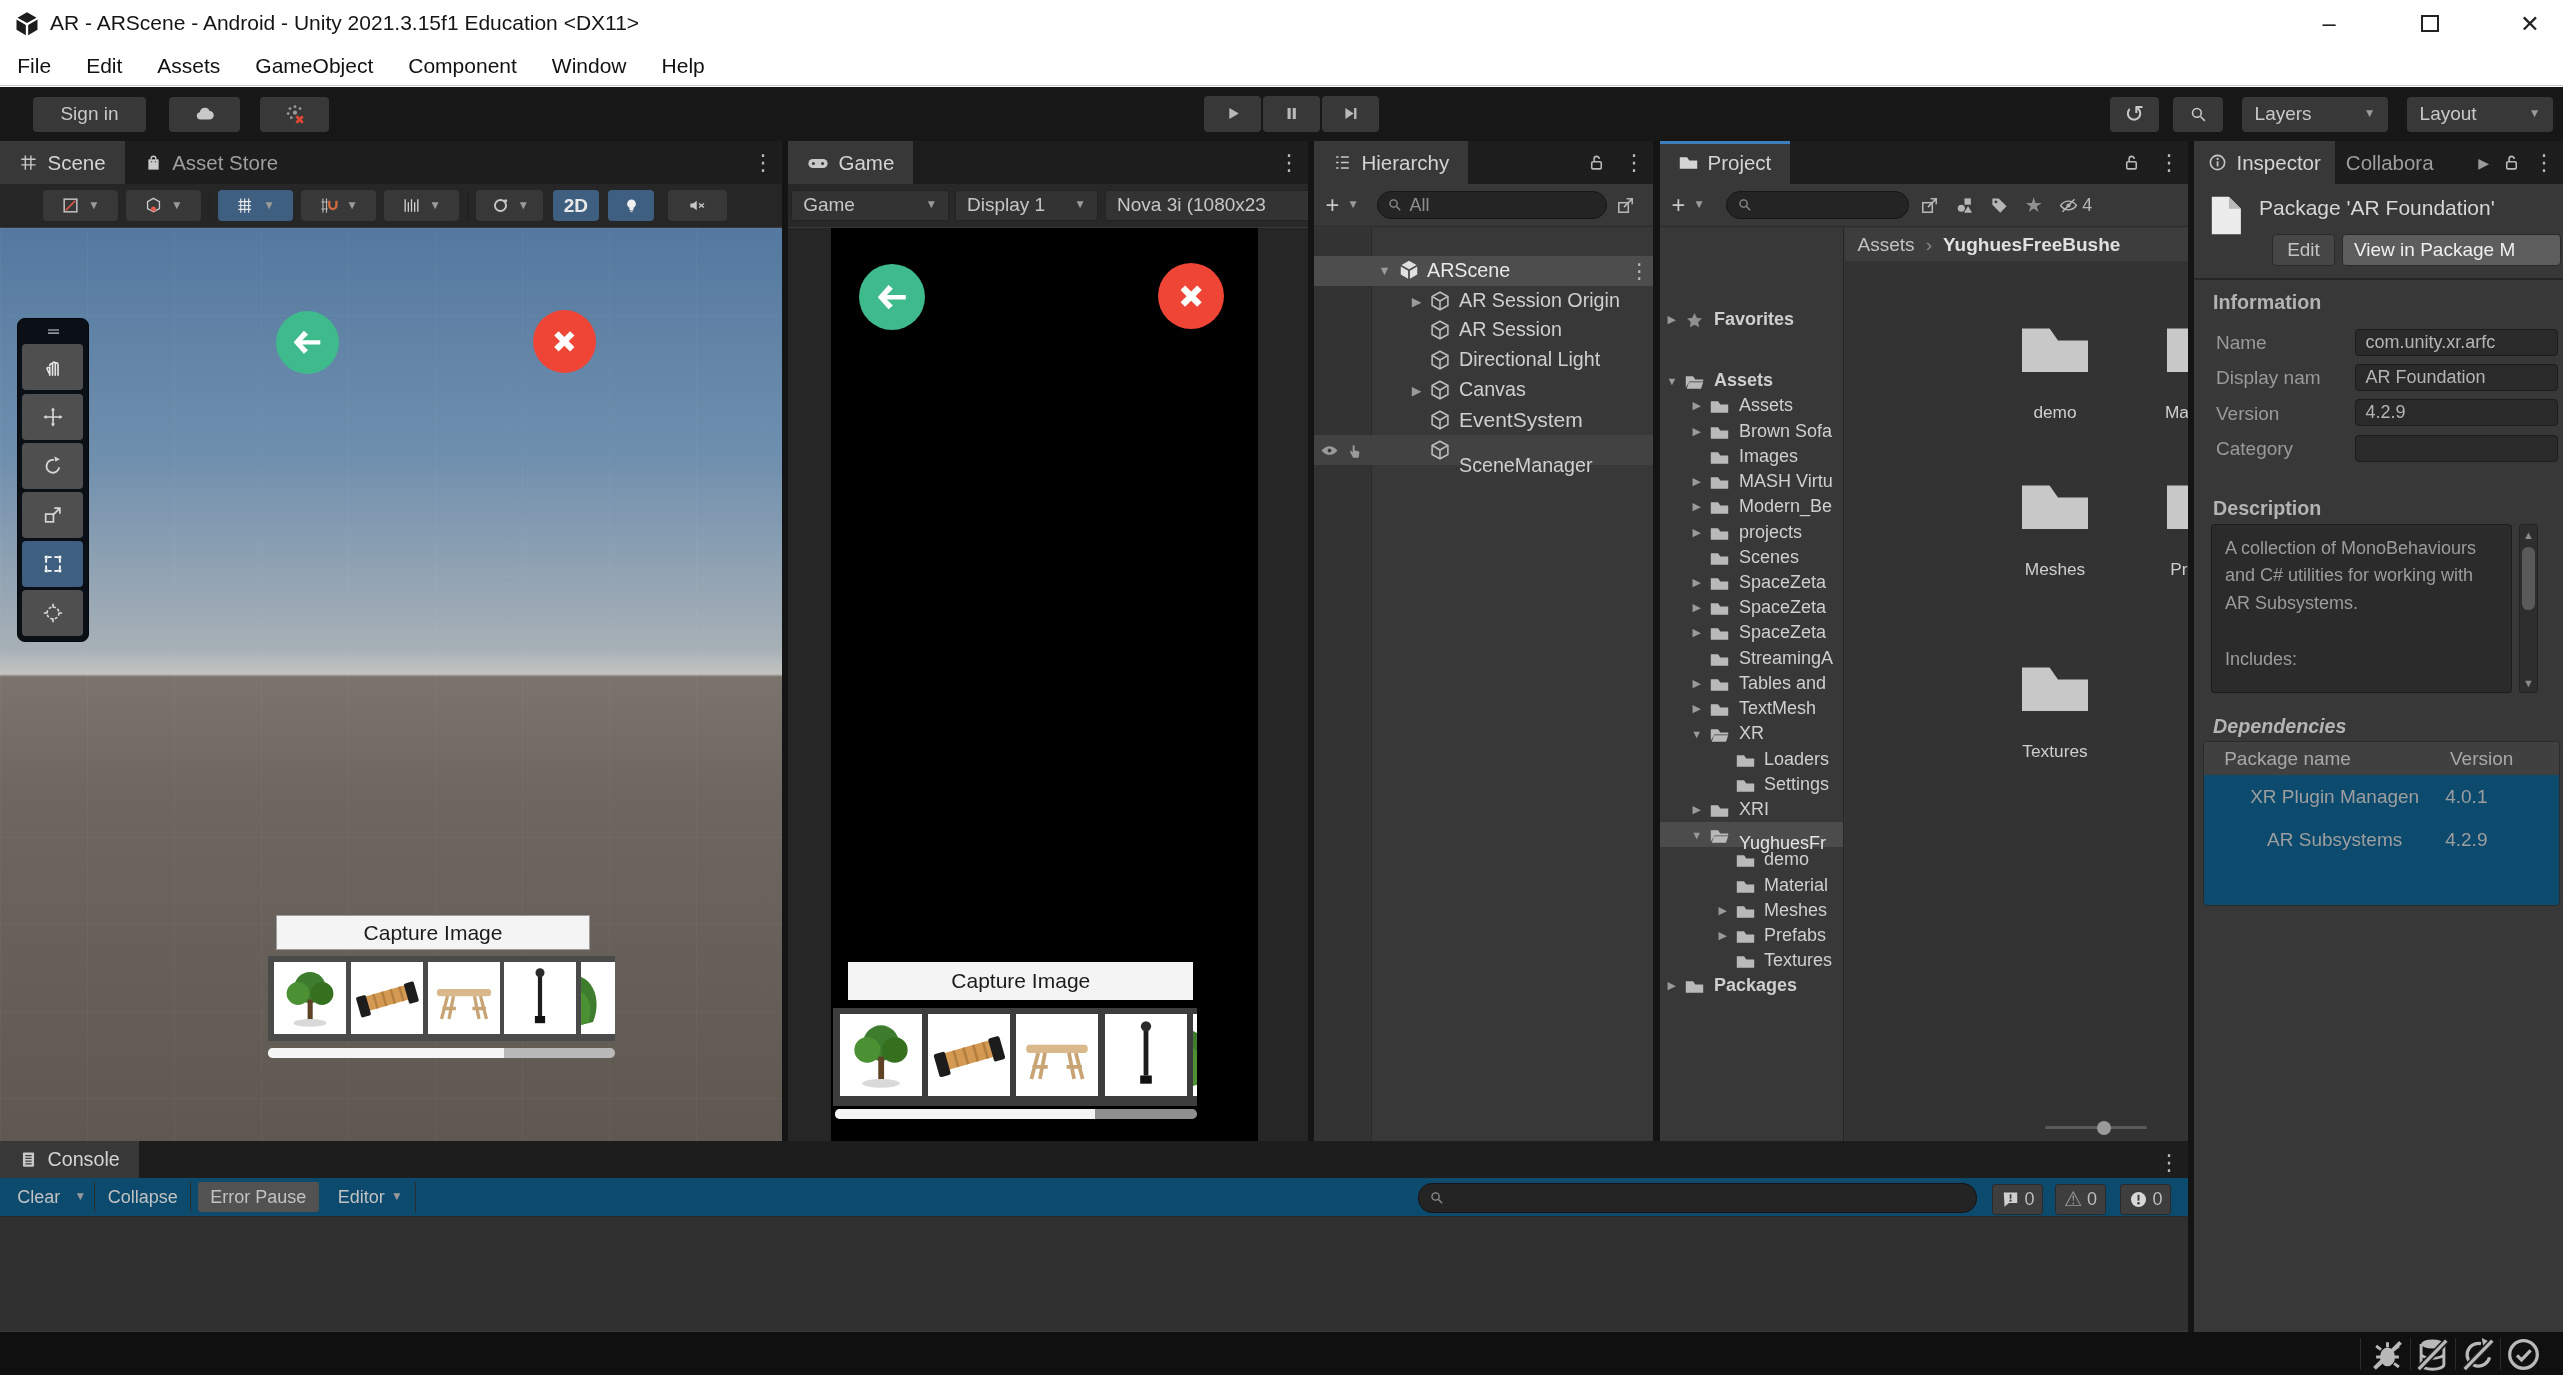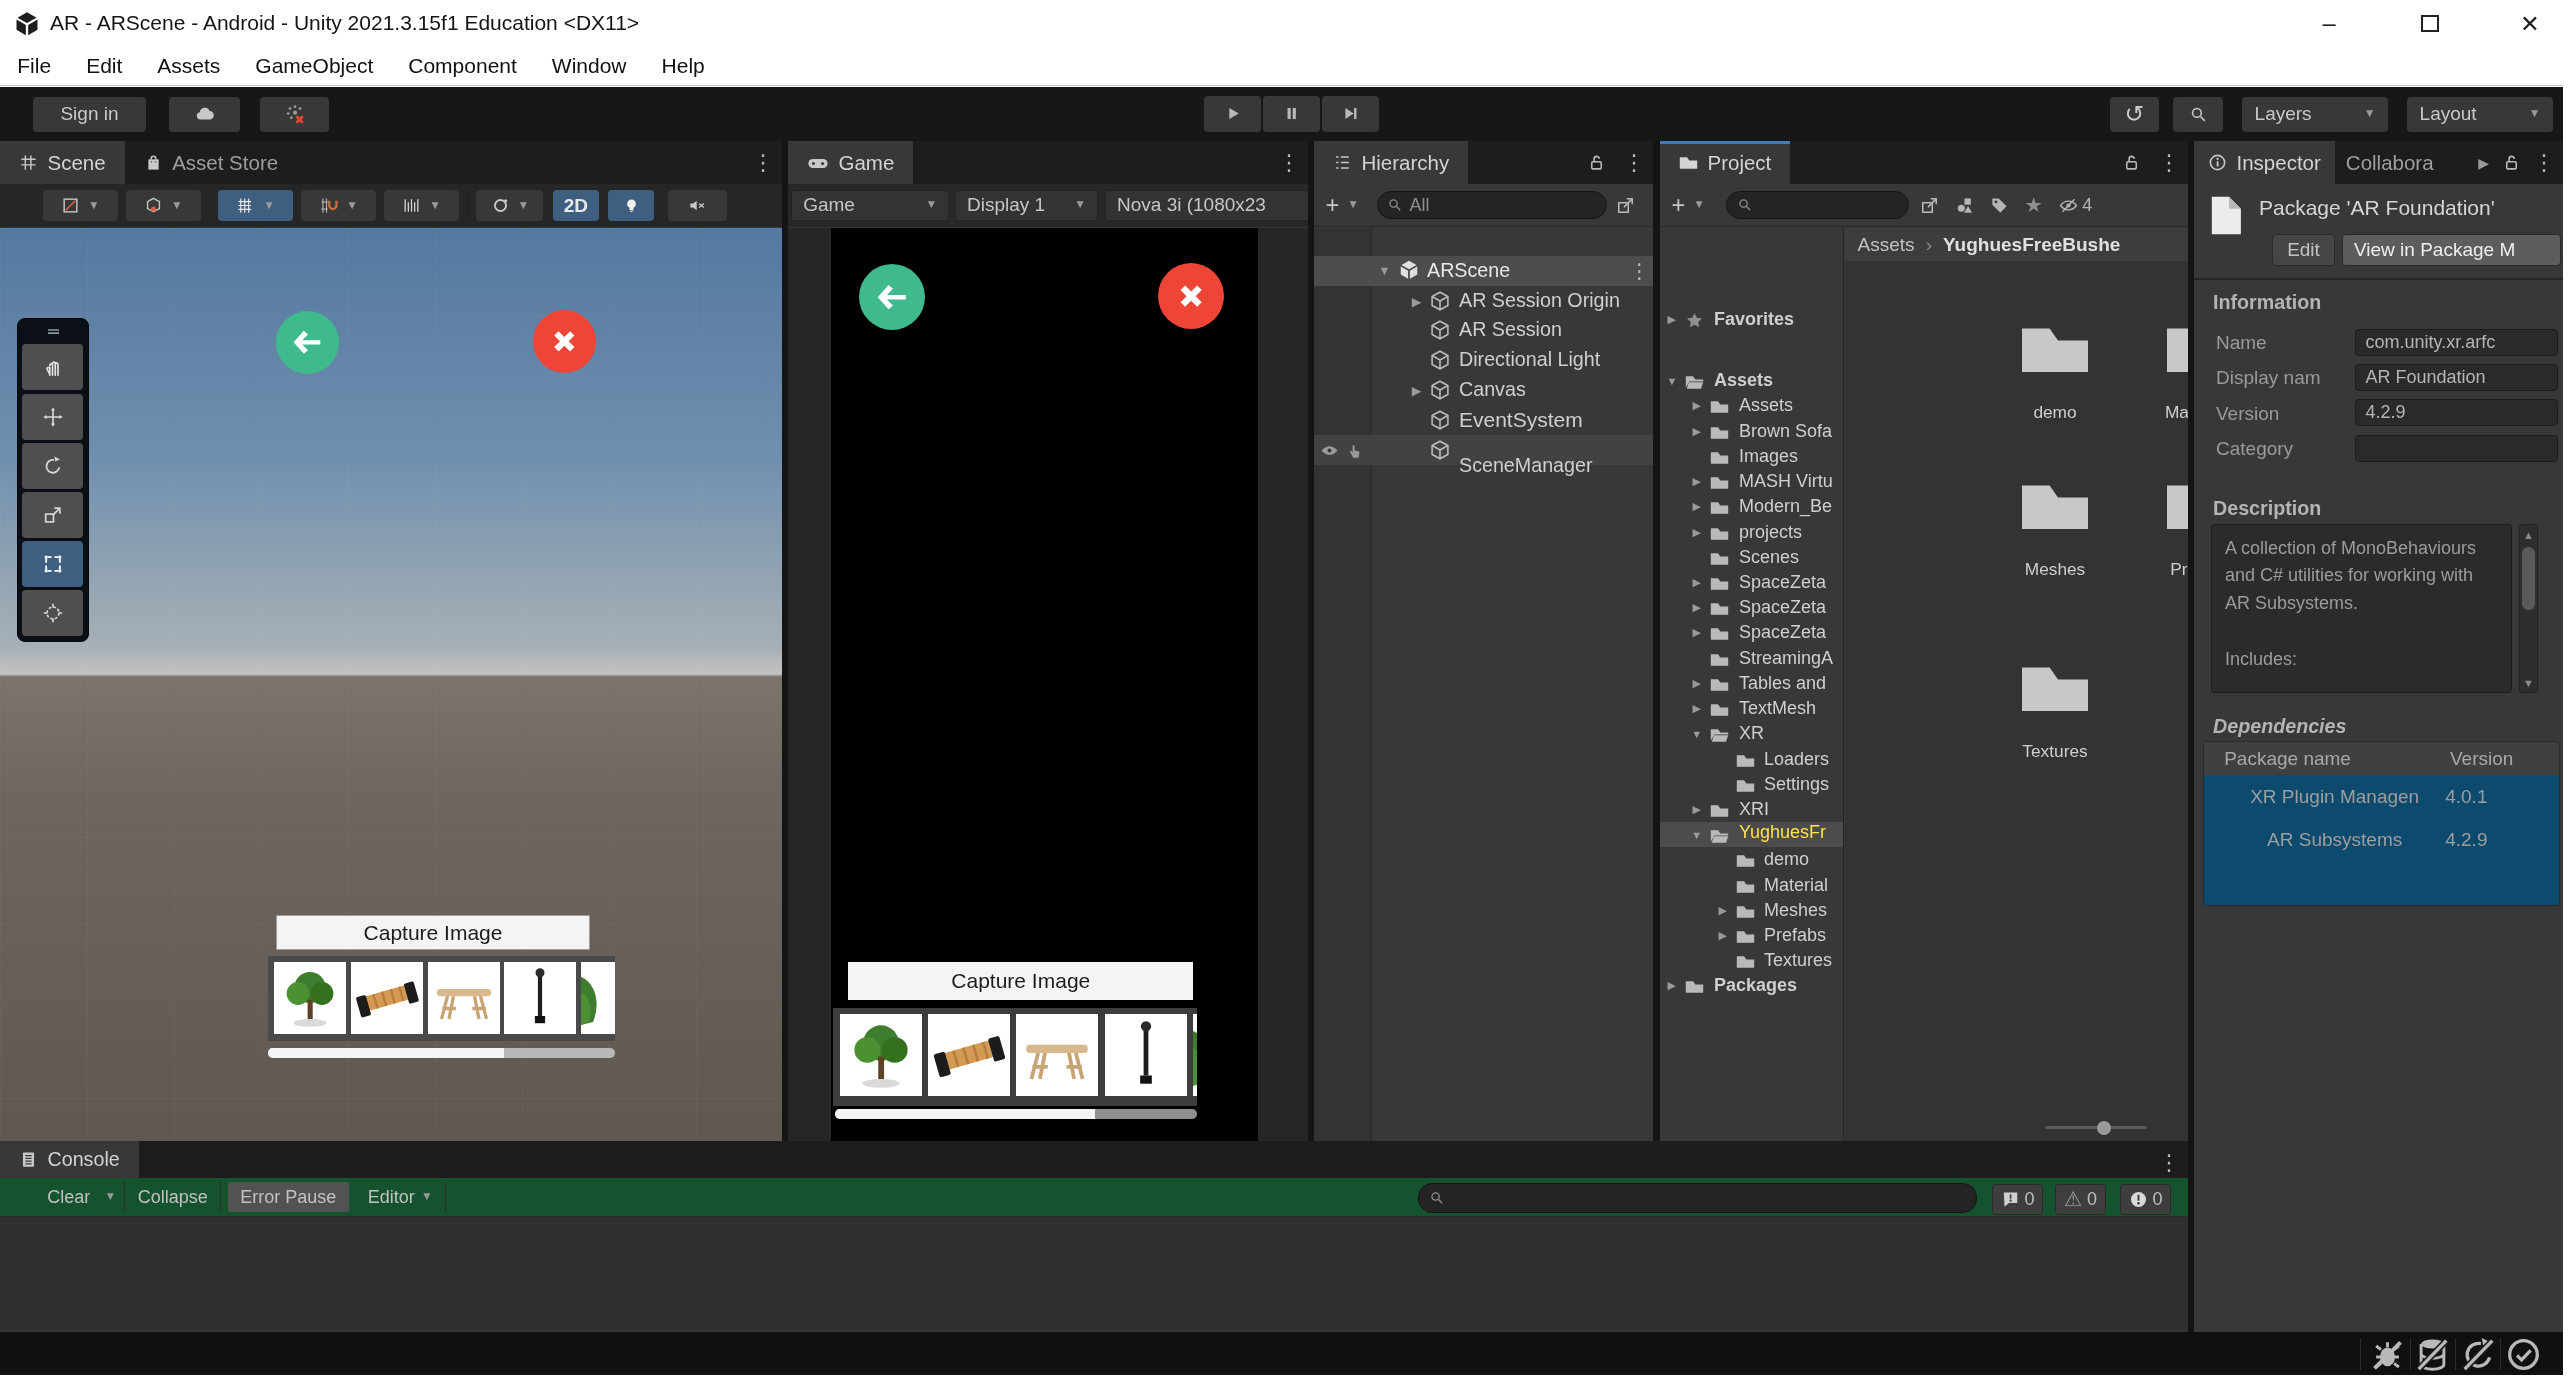--- a/index.html
+++ b/index.html
@@ -898,21 +898,21 @@
           </div>
           <div class="rowsel" style="top: 594px; height: 25px; background: rgb(76, 76, 76);"></div>
           <div class="trow" style="left: 0px; top: 594px; height: 25px; width: 184px; font-size: 18px;">
             <span class="tcaret" style="position: absolute; left: 28px; font-size: 11px; width: 17.3px;">▼</span>
             <span class="i24" style="position: absolute; left: 50px; top: 3.9px; color: rgb(185, 185, 185);">
               <svg viewBox="0 0 24 22">
                 <path d="M1 4.5h9.2l2.8 4H23v2.5H5.5L1 19z" fill="currentColor"></path>
                 <path d="M5 12h18l-2.8 8H2.2z" fill="currentColor"></path>
               </svg>
             </span>
-            <span style="position: absolute; left: 79px; top: 0; color: #fde047;">YughuesFr</span>
+            <span style="position: absolute; left: 79px; top: 11px; color: #e5e5e5;">YughuesFr</span>
           </div>
           <div class="trow" style="left: 0px; top: 619px; height: 25px; width: 184px; font-size: 18px;">
             <span class="tcaret" style="position: absolute; left: 54px; font-size: 11px; width: 17.3px;"></span>
             <span class="i24" style="position: absolute; left: 76px; top: 3.9px; color: rgb(185, 185, 185);">
               <svg viewBox="0 0 24 22">
                 <path d="M1 4.5h9.2l2.8 4H23V19H1z" fill="currentColor"></path>
               </svg>
             </span>
             <span style="position: absolute; left: 104px; top: 2.4px;">demo</span>
           </div>
@@ -1107,21 +1107,21 @@
                 <rect x="5" y="3" width="14" height="18" rx="1" fill="#c8c8c8"></rect>
                 <path d="M8 7h8M8 10.5h8M8 14h8M8 17.5h8" stroke="#3a3a3a" stroke-width="1.6"></path>
               </svg>
             </span>
             <span>Console</span>
           </div>
         <div class="tabicons">
             <span class="kebab">⋮</span>
           </div>
       </div>
-      <div class="subbar" style="top:37px;height:39px;background:#14532d;border-bottom:0.8px solid #2a2a2a;padding-left:30px;">
+      <div class="subbar" style="top:37px;height:39px;background:#0c4a6e;border-bottom:0.8px solid #2a2a2a;">
         <div class="cbtn" style="margin-left:4.7px;border-right:none;padding-right:6.3px;">
             <span>Clear</span>
           </div>
         <div class="cbtn" style="padding:0 7.9px;">
             <span class="caret">▼</span>
           </div>
         <div class="cbtn">
             <span>Collapse</span>
           </div>
         <div class="cbtn active" style="margin-left:6.3px;">

